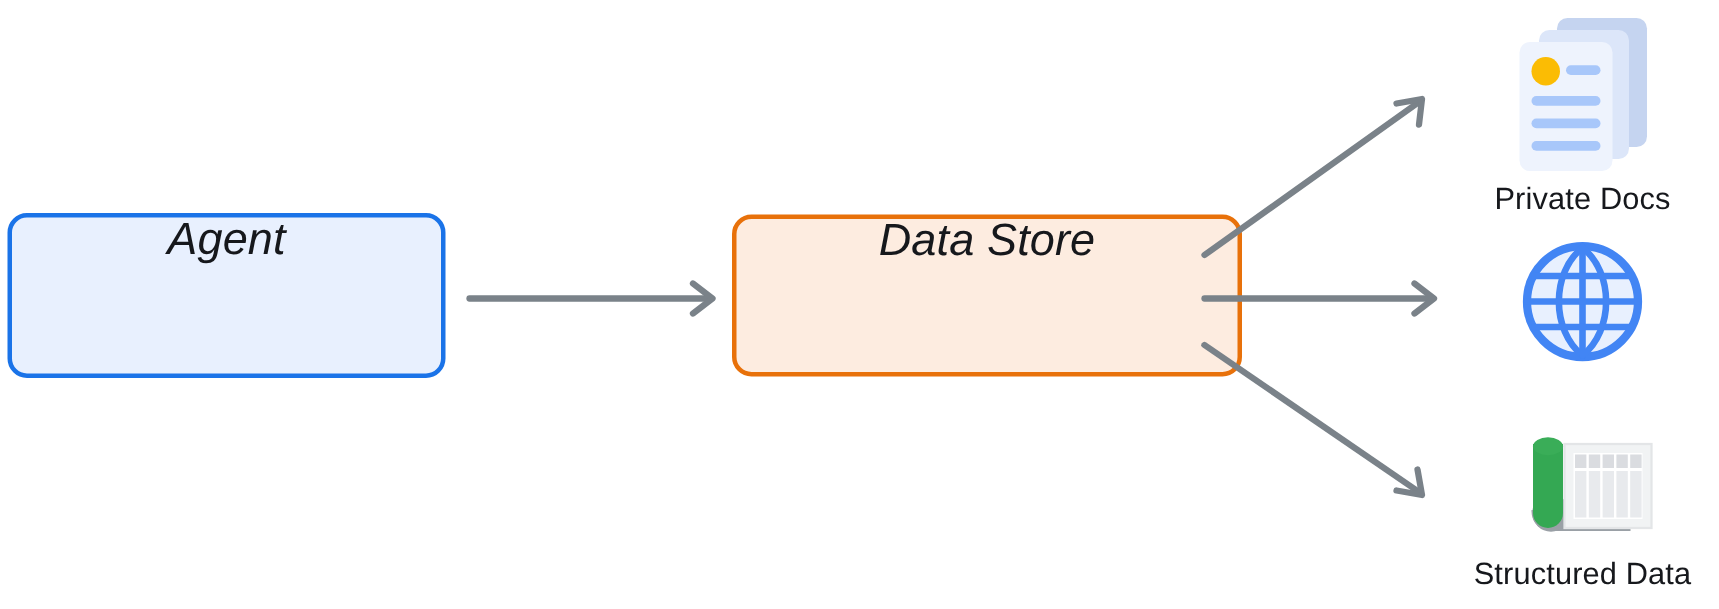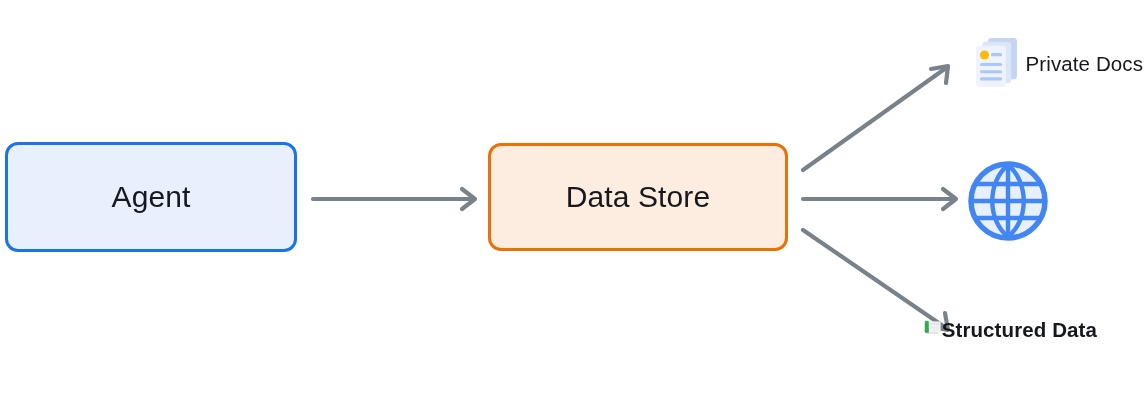--- a/index.html
+++ b/index.html
@@ -18,26 +18,27 @@
     height: 406px;
     background: #ffffff;
     overflow: hidden;
   }
 
   
   .node-box {
     position: absolute;
     box-sizing: border-box;
     display: flex;
-    align-items: center;
+    align-items: flex-start;
     justify-content: center;
     border-radius: 13px;
     border-style: solid;
     border-width: 3px;
     text-align: center;
+    font-style: italic;
   }
   .node-label {
     font-size: 30px;
     line-height: 1;
     letter-spacing: 0.1px;
     color: #16181c;
     font-weight: 400;
   }
 
   #agent-box {
@@ -45,59 +46,59 @@
     top: 142px;
     width: 292px;
     height: 110px;
     background: #e8f0fe;
     border-color: #1a73e8;
   }
 
   #datastore-box {
     left: 488px;
     top: 143px;
-    width: 300px;
+    width: 340px;
     height: 108px;
     background: #fdece0;
     border-color: #e8710a;
   }
 
   
   #arrow-layer {
     position: absolute;
     left: 0;
     top: 0;
     width: 1146px;
     height: 406px;
     pointer-events: none;
   }
 
   
   .dest {
     position: absolute;
     display: flex;
-    flex-direction: row;
+    flex-direction: column;
     align-items: center;
     width: 176px;
   }
   .dest-icon {
     display: block;
   }
   .dest-label {
     margin-top: 4px;
     font-size: 20.5px;
     line-height: 1.1;
     color: #16181c;
     white-space: nowrap;
     letter-spacing: 0.1px;
   }
 
   #dest-private-docs { left: 967px; top: 6px; }
   #dest-websites     { left: 967px; top: 160px; }
-  #dest-structured   { left: 921px; top: 288px; font-weight: bold; }
+  #dest-structured   { left: 967px; top: 288px; }
 </style>
 </head>
 <body>
 
 <div id="canvas">
 
   <div class="node-box" id="agent-box">
     <span class="node-label">Agent</span>
   </div>
 

